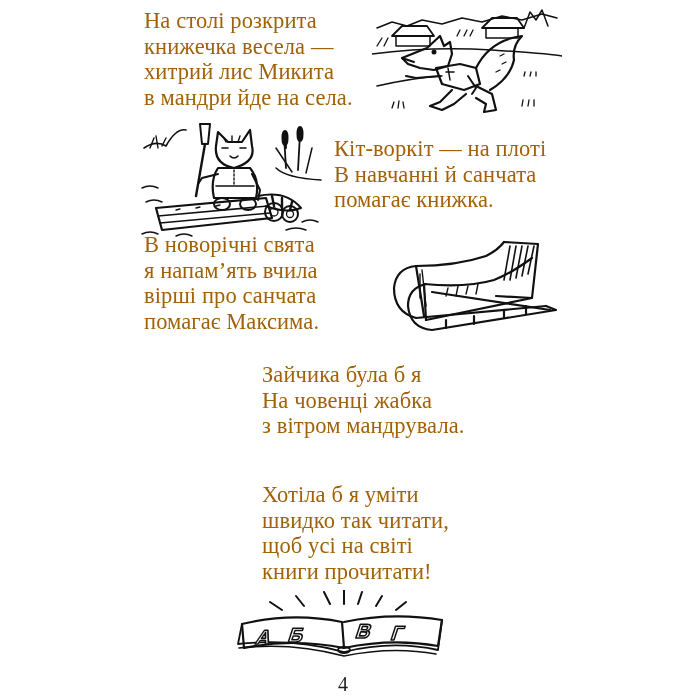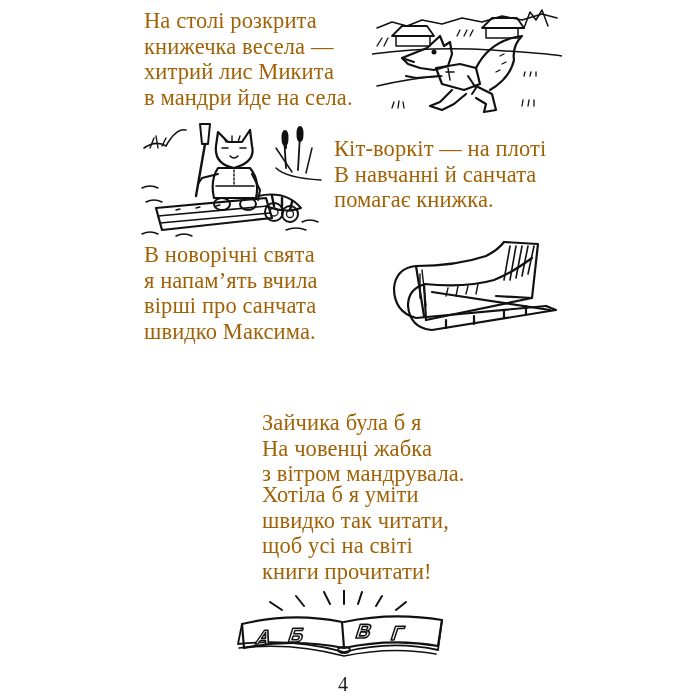--- a/index.html
+++ b/index.html
@@ -128,25 +128,25 @@
     <path d="M6 70 Q14 66 22 70 M10 84 Q18 80 26 84" stroke-width="1.4"></path>
   </svg>
 </div>
 
 <div class="stanza" style="left:334px; top:136px;">
   <span class="line">Кіт-воркіт — на плоті</span>
   <span class="line">В навчанні й санчата</span>
   <span class="line">помагає книжка.</span>
 </div>
 
-<div class="stanza" style="left:144px; top:242px;font-family:Liberation Serif, serif;">
+<div class="stanza" style="left:144px; top:232px;font-family:Liberation Serif, serif;">
   <span class="line">В новорічні свята</span>
   <span class="line">я напам’ять вчила</span>
   <span class="line">вірші про санчата</span>
-  <span class="line">швидко Максима.</span>
+  <span class="line">помагає Максима.</span>
 </div>
 
 <div class="illus" style="left:386px; top:236px;">
   <svg width="172" height="100" viewBox="0 0 172 100" fill="none" stroke="#111" stroke-width="2.2" stroke-linecap="round" stroke-linejoin="round">
 
     <path d="M118 6 L152 8 L146 62 L110 60"></path>
     <path d="M30 30 Q70 30 100 20 Q112 14 118 6"></path>
     <path d="M38 48 Q80 52 108 44 Q124 38 146 22"></path>
     <path d="M124 10 L118 44 M130 10 L124 44 M136 10 L130 42 M142 10 L136 40 M148 10 L142 38" stroke-width="1.6"></path>
 
@@ -158,21 +158,21 @@
 
     <path d="M30 30 Q10 32 8 52 Q8 76 30 82 L160 70"></path>
     <path d="M40 48 Q22 52 22 70 Q24 92 46 94 L170 74 L160 70"></path>
 
     <path d="M60 84 L60 92 M88 80 L88 88 M118 74 L118 82 M140 70 L140 78"></path>
 
     <path d="M46 56 L164 74"></path>
   </svg>
 </div>
 
-<div class="stanza" style="left:262px; top:362px;margin-top:48px;">
+<div class="stanza" style="left:262px; top:362px;">
   <span class="line">Зайчика була б я</span>
   <span class="line">На човенці жабка</span>
   <span class="line">з вітром мандрувала.</span>
 </div>
 
 <div class="stanza" style="left:262px; top:482px;">
   <span class="line">Хотіла б я уміти</span>
   <span class="line">швидко так читати,</span>
   <span class="line">щоб усі на світі</span>
   <span class="line">книги прочитати!</span>

